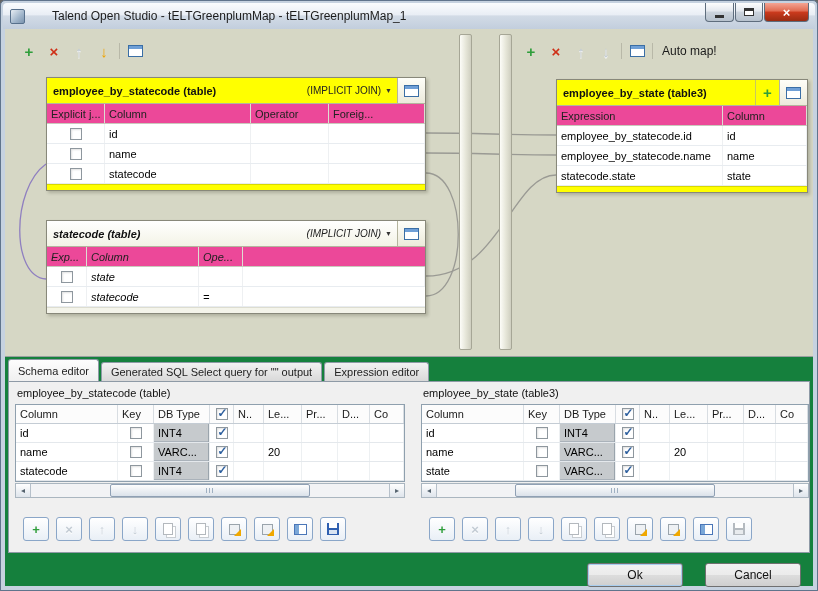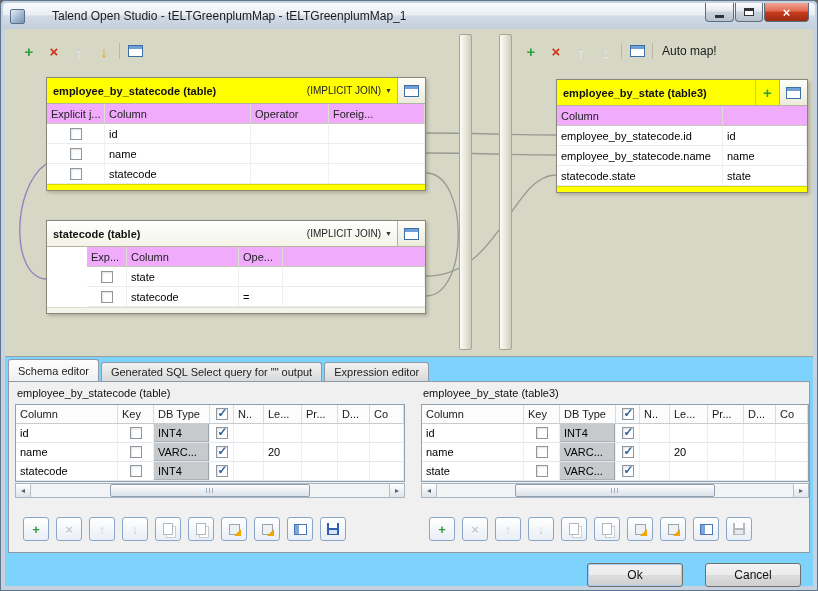--- a/index.html
+++ b/index.html
@@ -40,35 +40,35 @@
   .map-table { position:absolute; z-index:2; background:#fff; border:1px solid #88887a; box-shadow:2px 2px 3px rgba(60,60,40,.25); font-size:11px; }
   .mt-header { height:26px; display:flex; align-items:center; padding-left:6px; border-bottom:1px solid #b4b49e; }
   .mt-header.yellow { background:#ffff00; }
   .mt-header.pale { background:linear-gradient(#ffffff,#f3f3e6); }
   .mt-title { font-weight:bold; font-size:11px; color:#111; white-space:nowrap; }
   .mt-join { margin-left:auto; display:flex; align-items:center; gap:4px; font-size:10px; color:#222; padding:0 5px; height:100%; }
   .mt-caret { font-size:7px; color:#333; }
   .mt-plus { width:24px; height:100%; display:flex; align-items:center; justify-content:center; border-left:1px solid #c8c860; font-size:15px; font-weight:bold; color:#2f9e3b; }
   .mt-iconcell { width:28px; height:100%; display:flex; align-items:center; justify-content:center;
     border-left:1px solid #b4b49e; background:linear-gradient(#fefef8,#eceadb); }
-  .mt-colhdr { height:20px; background:#f0abfc; border-bottom:1px solid #c9c9bc; }
+  .mt-colhdr { height:20px; background:#ec4899; border-bottom:1px solid #c9c9bc; }
   .mt-colhdr .c { color:#222; border-right:1px solid #ddddd2; }
   .mrow { height:20px; background:#fff; border-bottom:1px solid #e8ecf0; }
   .c { padding:0 4px; display:flex; align-items:center; overflow:hidden; white-space:nowrap; border-right:1px solid #eef0f2; }
   .t1-grid { display:grid; grid-template-columns:58px 146px 78px 1fr; }
-  .t2-grid { display:grid; grid-template-columns:40px 112px 44px 1fr;margin-left:40px; }
+  .t2-grid { display:grid; grid-template-columns:40px 112px 44px 1fr; }
   .to-grid { display:grid; grid-template-columns:1fr 84px; }
   .mt-footer { height:6px; }
   .mt-footer.yellow { background:#ffff00; border-top:1px solid #d8d800; }
   .mt-footer.plain { background:#f4f4ea; border-top:1px solid #ddddd0; }
   .cb { width:12px; height:12px; border:1px solid #8e979e; background:#fff; margin:0 auto; position:relative;
     box-shadow:inset 1px 1px 2px rgba(0,0,0,.12); }
   .cb.checked::after { content:"✓"; position:absolute; left:1px; top:-3px; font-size:12px; font-weight:bold; color:#2d5f9e; }
   
-  .bottom { position:absolute; left:0; right:0; top:328px; bottom:0; background:#7dd3fc;padding-left:12px; }
+  .bottom { position:absolute; left:0; right:0; top:328px; bottom:0; background:#15803d;padding-left:12px; }
   .tabs { position:absolute; left:3px; top:3px; right:3px; height:21px; display:flex; align-items:flex-end; z-index:2; }
   .tab { height:19px; padding:0 9px; margin-right:2px; display:flex; align-items:center; font-size:11px; color:#222;
     background:linear-gradient(#f2f2f2,#d9d9d9); border:1px solid #8e9aa6; border-bottom:none; border-radius:3px 3px 0 0; }
   .tab.active { height:22px; background:linear-gradient(#fdfdfd,#f0f0f0); position:relative; z-index:3; }
   .panel { position:absolute; left:3px; right:3px; top:24px; height:172px; border:1px solid #8e9aa6; background:#f0f0f0; }
   .grp-label { position:absolute; top:5px; font-size:11px; color:#111; }
   .stable { position:absolute; top:22px; width:390px; background:#fff; border:1px solid #8fa0ae; font-size:11px; }
   .sch-grid { display:grid; grid-template-columns:102px 36px 56px 24px 30px 38px 36px 32px 1fr; }
   .shdr { height:19px; border-bottom:1px solid #c4ccd4; background:#fcfcfc; }
   .shdr .c { border-right:1px solid #d8dde2; color:#1a1a1a; }
@@ -201,21 +201,21 @@
           <div class="c">
               <span class="cb"></span>
             </div>
           <div class="c">statecode</div>
           <div class="c"></div>
           <div class="c"></div>
         </div>
         <div class="mt-footer yellow"></div>
       </div>
 
-      <div class="map-table" style="left:41px; top:191px; width:380px;">
+      <div class="map-table" style="left:41px; top:191px; width:380px;font-style:italic;">
         <div class="mt-header pale">
           <span class="mt-title">statecode  (table)</span>
           <span class="mt-join">
             <span>(IMPLICIT JOIN)</span>
             <span class="mt-caret">▼</span>
           </span>
           <span class="mt-iconcell">
               <span class="ic-window"></span>
             </span>
         </div>
@@ -245,20 +245,21 @@
       <div class="map-table" style="left:551px; top:50px; width:252px;">
         <div class="mt-header yellow">
           <span class="mt-title">employee_by_state (table3)</span>
           <span style="margin-left:auto;"></span>
           <span class="mt-plus">+</span>
           <span class="mt-iconcell">
               <span class="ic-window"></span>
             </span>
         </div>
         <div class="mt-colhdr to-grid">
+          <div class="c">Expression</div>
           <div class="c">Column</div>
         </div>
         <div class="mrow to-grid">
           <div class="c">employee_by_statecode.id</div>
           <div class="c">id</div>
         </div>
         <div class="mrow to-grid">
           <div class="c">employee_by_statecode.name</div>
           <div class="c">name</div>
         </div>

